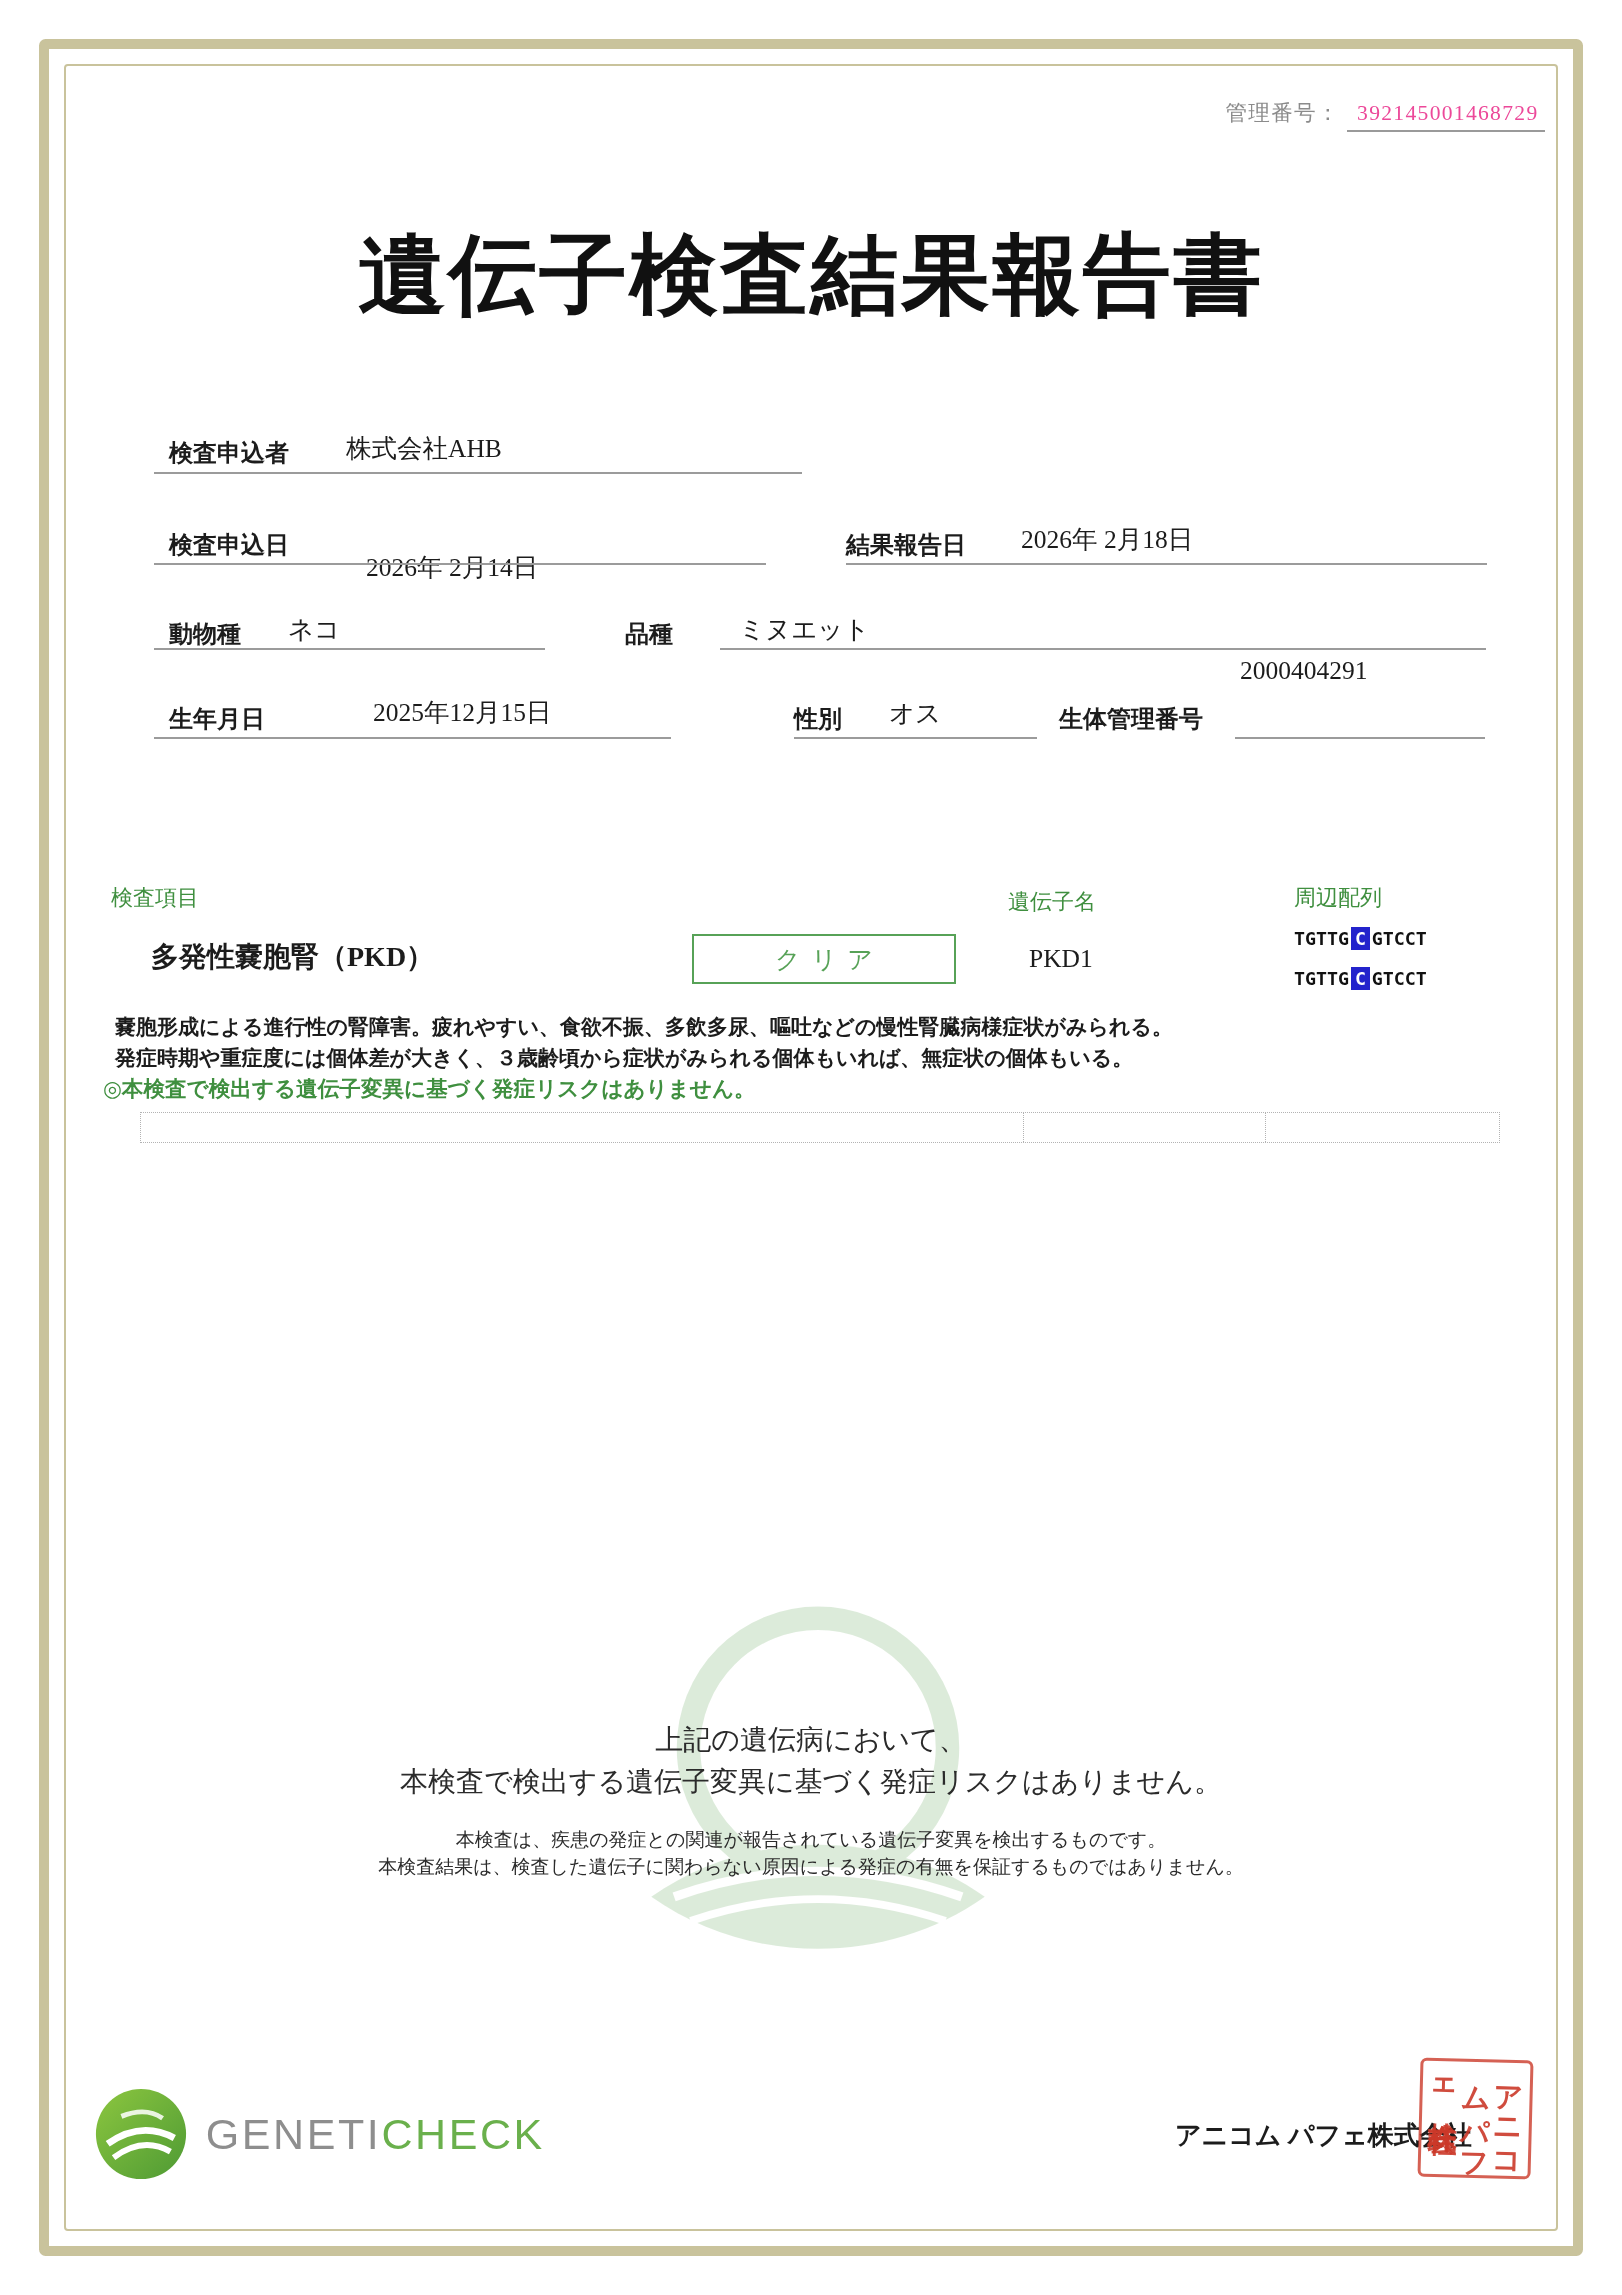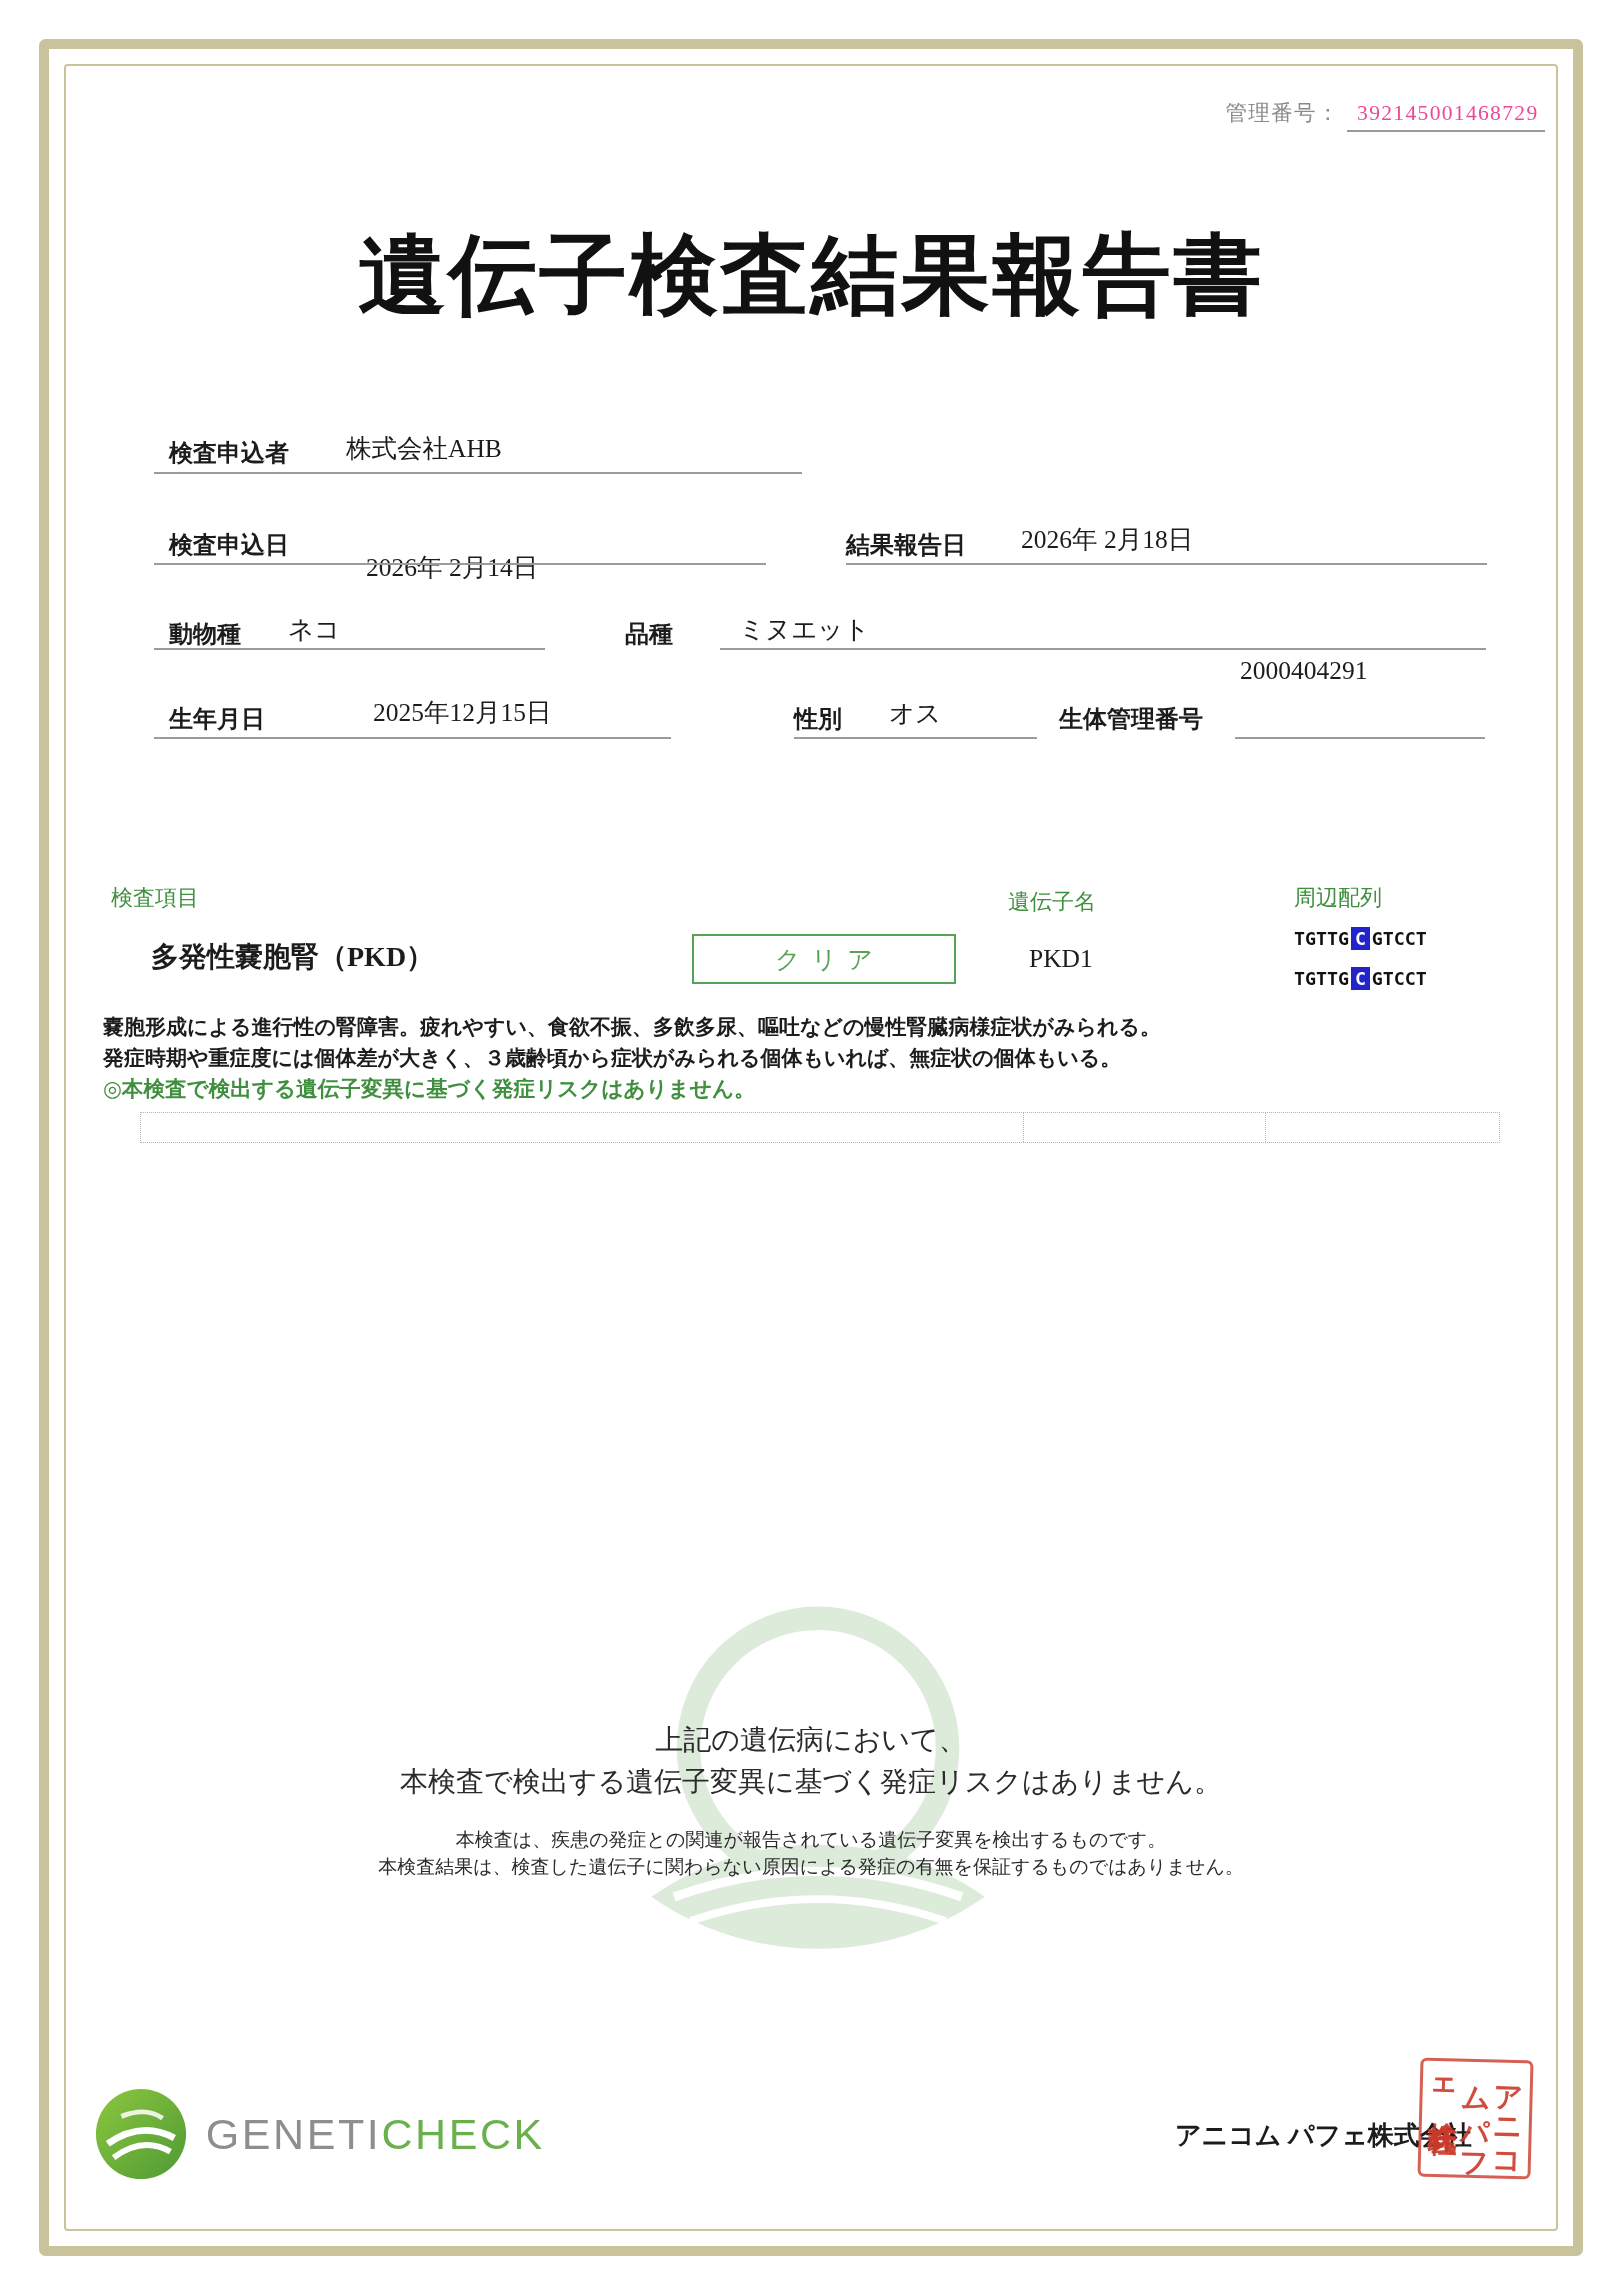--- a/index.html
+++ b/index.html
@@ -31,21 +31,21 @@
   
   .col-head{color:#3f8f3f;font-size:22px;white-space:nowrap;}
   .item-name{font-size:28px;font-weight:bold;white-space:nowrap;}
   .result-box{width:264px;height:50px;border:2px solid #57a257;box-sizing:border-box;
     display:flex;align-items:center;justify-content:center;
     color:#57a257;font-size:25px;letter-spacing:10.5px;padding-left:10.5px;}
   .gene-name{font-size:25.5px;white-space:nowrap;}
   .seq{font-family:"DejaVu Sans Mono","Liberation Mono",monospace;font-size:18.3px;
     font-weight:bold;white-space:nowrap;color:#111;margin-top:9px;}
   .seq .allele{background:#2323cc;color:#ffffff;padding:0.7px 3.9px;margin:0 2px;}
-  .desc{font-size:21px;font-weight:bold;white-space:nowrap;}
+  .desc{font-size:21px;font-weight:bold;white-space:nowrap;margin-left:12px;}
   .risk{font-size:21.6px;font-weight:bold;color:#3f8f3f;white-space:nowrap;}
   .dotted-row{border:1.3px dotted #b3b3b3;box-sizing:border-box;}
   .vsep{position:absolute;top:0;bottom:0;width:0;border-left:1.3px dotted #b3b3b3;}
 
   
   .watermark{opacity:0.34;}
 
   
   .sum{left:0;right:0;text-align:center;color:#2b2b2b;
     font-family:"Liberation Sans","DejaVu Sans",sans-serif;white-space:nowrap;}

